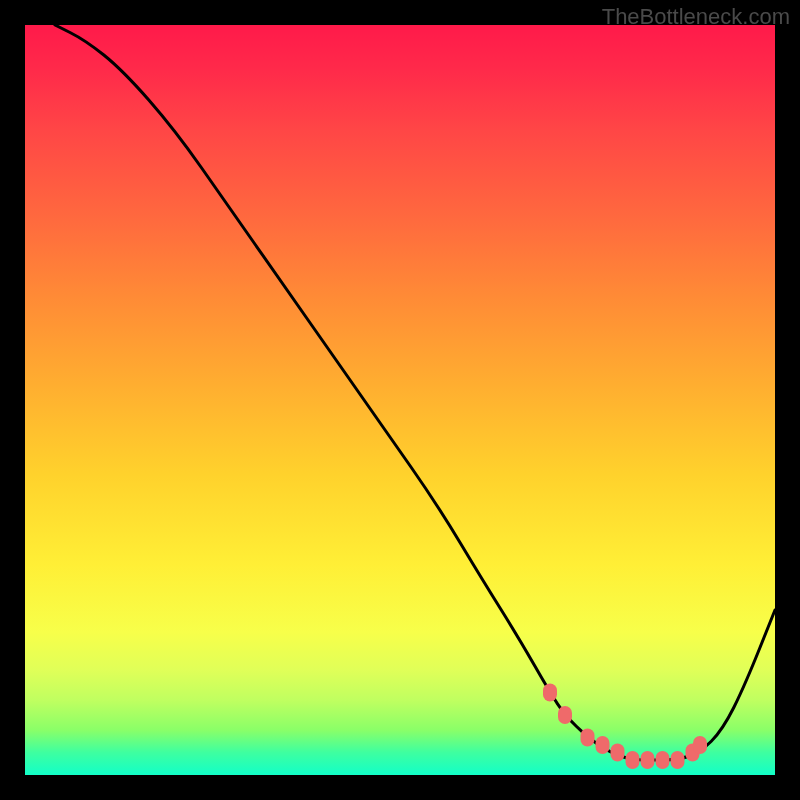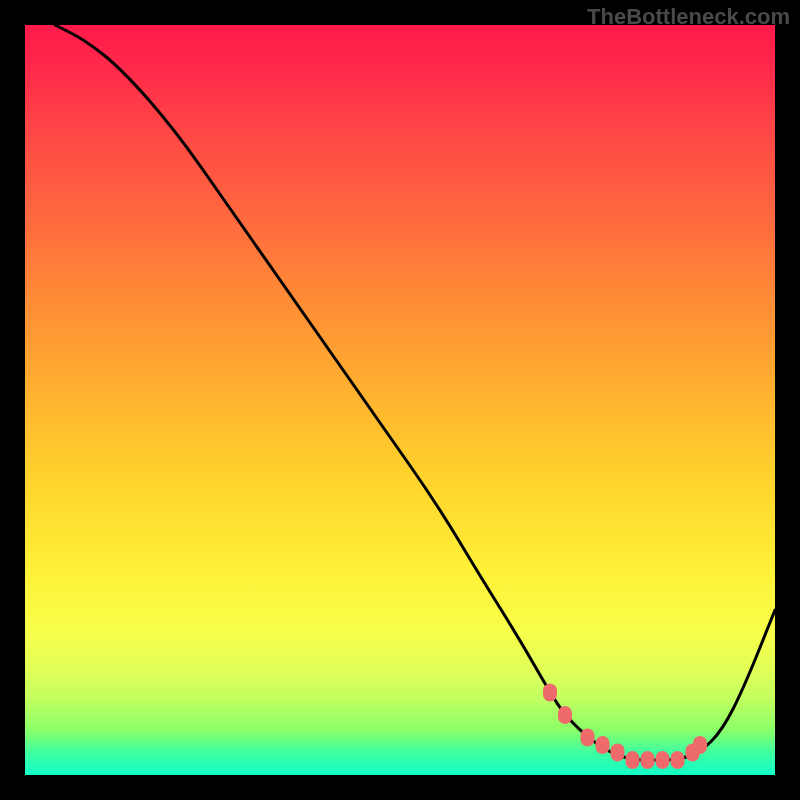--- a/index.html
+++ b/index.html
@@ -10,21 +10,21 @@
     height: 800px;
     background: #000;
   }
   .watermark {
     position: absolute;
     top: 4px;
     right: 10px;
     font-family: Arial, sans-serif;
     font-size: 22px;
     color: #4a4a4a;
-    font-weight: 700;
+    font-weight: 400;
     z-index: 5;
   }
   .plot-area {
     position: absolute;
     left: 25px;
     top: 25px;
     width: 750px;
     height: 750px;
     overflow: hidden;
   }

